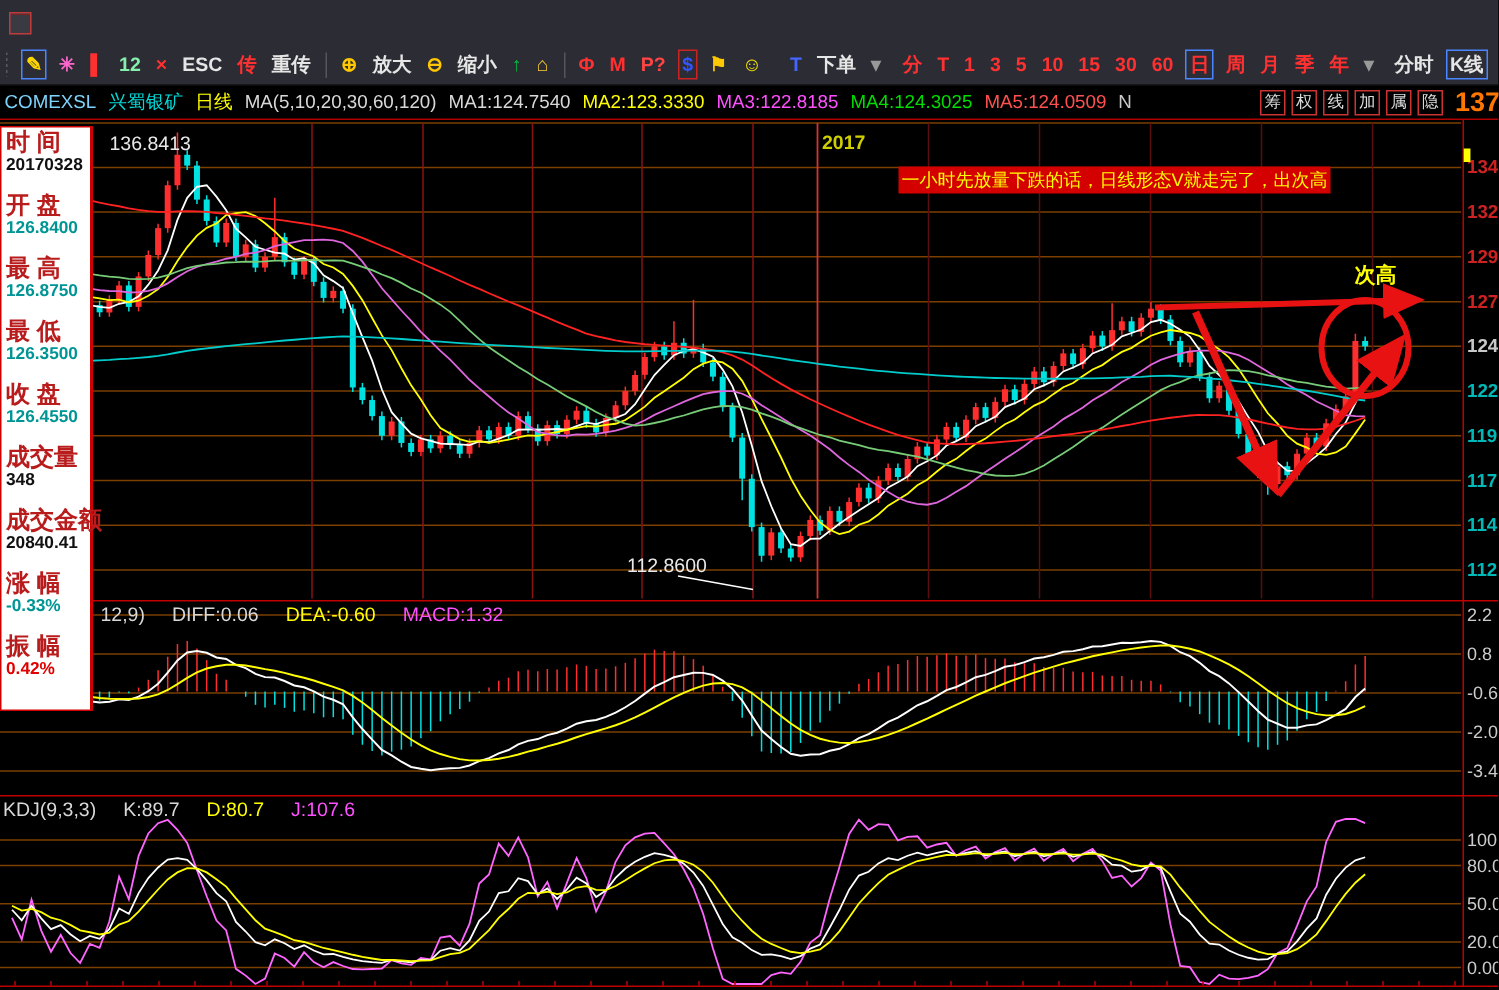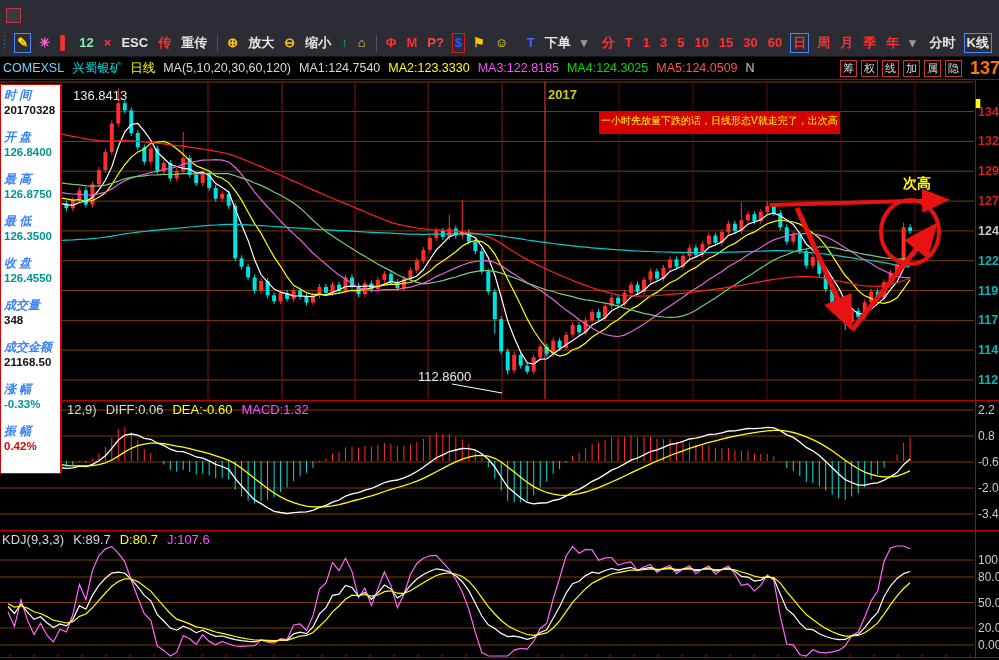--- a/index.html
+++ b/index.html
@@ -36,31 +36,31 @@
              font-size:11px; border:1px solid #cc3333; cursor:default; }
   .price-top { width:26px; text-align:right; color:#ff7700; font-size:18px; font-weight:bold; }
 
   
   .chart-region { position:relative; width:999px; height:580px; }
   #chart-svg { position:absolute; left:0; top:0; }
 
   .info-panel { position:absolute; left:0; top:4px; width:62px; height:390px;
                 background:#fff; border:1px solid #d00000; border-right-width:2px;
                 padding:3px 2px 0 3px; z-index:3; }
-  .ip-label { color:#3b82f6; font-size:12px; font-weight:bold; line-height:15px; white-space:nowrap;font-style:italic; }
+  .ip-label { color:#b91c1c; font-size:16px; font-weight:bold; line-height:15px; white-space:nowrap; }
   .ip-value { font-size:11.5px; font-weight:bold; line-height:14px; margin-bottom:13px; white-space:nowrap; }
   .vc-dark { color:#111; } .vc-teal { color:#009595; } .vc-red { color:#e00000; }
 
-  .ind-header { position:absolute; display:flex; gap:9px; z-index:2;text-align:center; }
+  .ind-header { position:absolute; display:flex; gap:18px; z-index:2;text-align:center; }
   .macd-header { left:67px; top:322px; }
   .kdj-header  { left:2px;  top:452px; }
   .ihdr-item { font-size:13px; white-space:nowrap; }
 
-  .note { position:absolute; left:599px; top:31px; height:23px; line-height:19px;
-          background:#d40000; color:#ffff00; font-size:10px; padding:0 2px;
+  .note { position:absolute; left:599px; top:31px; height:18px; line-height:19px;
+          background:#d40000; color:#ffff00; font-size:12px; padding:0 2px;
           white-space:nowrap; z-index:2; }
   .watermark { position:absolute; left:4px; top:547px; color:#f2f2f2; font-size:25px;
                font-weight:bold; z-index:4; white-space:nowrap;
                text-shadow:1px 1px 0 #000,-1px -1px 0 #000,1px -1px 0 #000,-1px 1px 0 #000; }
 </style>
 </head>
 <body>
 
 <div id="app">
 
@@ -691,21 +691,21 @@
         <div class="ip-value vc-teal">126.8400</div>
         <div class="ip-label">最 高</div>
         <div class="ip-value vc-teal">126.8750</div>
         <div class="ip-label">最 低</div>
         <div class="ip-value vc-teal">126.3500</div>
         <div class="ip-label">收 盘</div>
         <div class="ip-value vc-teal">126.4550</div>
         <div class="ip-label">成交量</div>
         <div class="ip-value vc-dark">348</div>
         <div class="ip-label">成交金额</div>
-        <div class="ip-value vc-dark">21168.50</div>
+        <div class="ip-value vc-dark">20840.41</div>
         <div class="ip-label">涨 幅</div>
         <div class="ip-value vc-teal">-0.33%</div>
         <div class="ip-label">振 幅</div>
         <div class="ip-value vc-red">0.42%</div>
       </div>
 
     <div class="ind-header macd-header" id="macd-header">
         <span class="ihdr-item" style="color: rgb(216, 216, 216);">12,9)</span>
         <span class="ihdr-item" style="color: rgb(216, 216, 216);">DIFF:0.06</span>
         <span class="ihdr-item" style="color: rgb(255, 255, 0);">DEA:-0.60</span>

